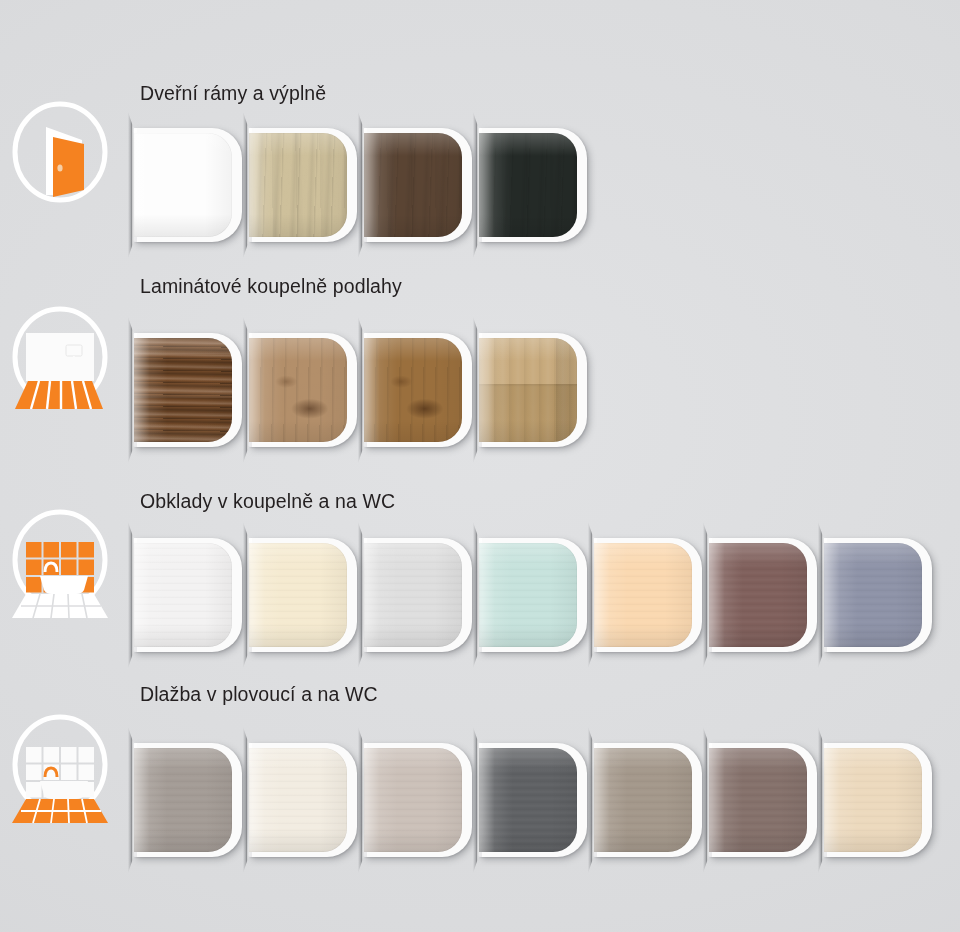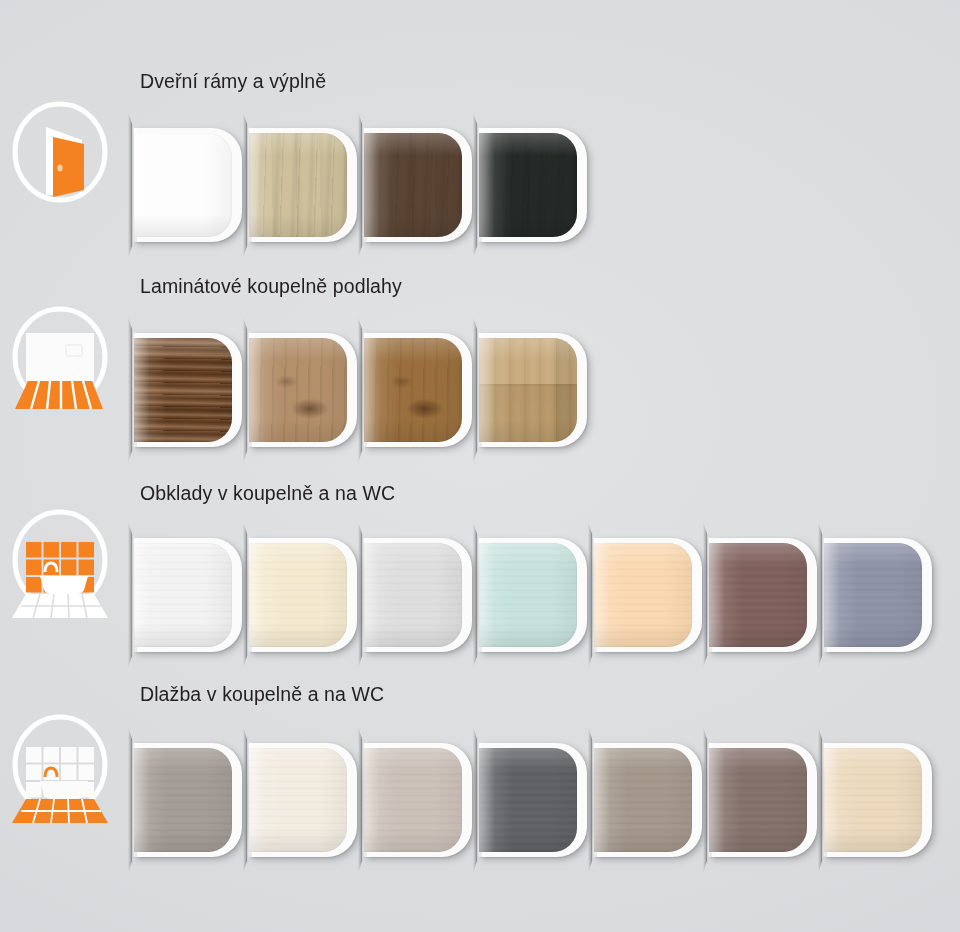--- a/index.html
+++ b/index.html
@@ -212,21 +212,21 @@
         rgba(255,255,255,0.035) 4px, rgba(0,0,0,0.00) 7px);
   }
 </style>
 </head>
 <body>
 
 <div class="page-bg"></div>
 
 <div class="sheet" id="sheet">
     <div class="section" style="top: 70px;">
-      <div class="section-title" style="top: 0px;">Dveřní rámy a výplně</div>
+      <div class="section-title" style="top: 12px;">Dveřní rámy a výplně</div>
       <div class="icon-slot" style="top: 22px;">
   <svg width="112" height="118" viewBox="0 0 112 118">
     <ellipse cx="56" cy="60" rx="45" ry="48" fill="none" stroke="#ffffff" stroke-width="5"></ellipse>
     <path d="M42 35 L78 48 L78 52 L42 52 Z" fill="#ffffff"></path>
     <path d="M42 35 L42 103 L49 103 L49 45 Z" fill="#ffffff"></path>
     <path d="M49 45 L80 52 L80 98 L49 105 Z" fill="#F58220"></path>
     <ellipse cx="56" cy="76" rx="2.6" ry="3.6" fill="#f6cfa6"></ellipse>
   </svg>
       </div>
       <div class="strip" style="top: 40px; width: 460px;">
@@ -328,21 +328,21 @@
             <div class="chip" style="background: rgb(193, 160, 109);">
               <div class="tex-boards"></div>
               <div class="gloss"></div>
               <div class="gloss2"></div>
             </div>
           </div>
         </div>
       </div>
     </div>
     <div class="section" style="top: 478px;">
-      <div class="section-title" style="top: 4px;">Obklady v koupelně a na WC</div>
+      <div class="section-title" style="top: 12px;">Obklady v koupelně a na WC</div>
       <div class="icon-slot" style="top: 24px;">
   <svg width="112" height="118" viewBox="0 0 112 118">
     <ellipse cx="56" cy="58" rx="45" ry="48" fill="none" stroke="#ffffff" stroke-width="5"></ellipse>
     <g>
             <rect x="22" y="40" width="15.5" height="15.5" fill="#F58220"></rect>
             <rect x="39.5" y="40" width="15.5" height="15.5" fill="#F58220"></rect>
             <rect x="57" y="40" width="15.5" height="15.5" fill="#F58220"></rect>
             <rect x="74.5" y="40" width="15.5" height="15.5" fill="#F58220"></rect>
             <rect x="22" y="57.5" width="15.5" height="15.5" fill="#F58220"></rect>
             <rect x="39.5" y="57.5" width="15.5" height="15.5" fill="#F58220"></rect>
@@ -432,21 +432,21 @@
             <div class="chip" style="background: rgb(141, 146, 167);">
               <div class="tex-fine"></div>
               <div class="gloss"></div>
               <div class="gloss2"></div>
             </div>
           </div>
         </div>
       </div>
     </div>
     <div class="section" style="top: 683px;">
-      <div class="section-title" style="top: 0px;">Dlažba v koupelně a na WC</div>
+      <div class="section-title" style="top: 0px;">Dlažba v plovoucí a na WC</div>
       <div class="icon-slot" style="top: 24px;">
   <svg width="112" height="118" viewBox="0 0 112 118">
     <ellipse cx="56" cy="58" rx="45" ry="48" fill="none" stroke="#ffffff" stroke-width="5"></ellipse>
     <g>
             <rect x="22" y="40" width="15.5" height="15.5" fill="#fbfbfb"></rect>
             <rect x="39.5" y="40" width="15.5" height="15.5" fill="#fbfbfb"></rect>
             <rect x="57" y="40" width="15.5" height="15.5" fill="#fbfbfb"></rect>
             <rect x="74.5" y="40" width="15.5" height="15.5" fill="#fbfbfb"></rect>
             <rect x="22" y="57.5" width="15.5" height="15.5" fill="#fbfbfb"></rect>
             <rect x="39.5" y="57.5" width="15.5" height="15.5" fill="#fbfbfb"></rect>

